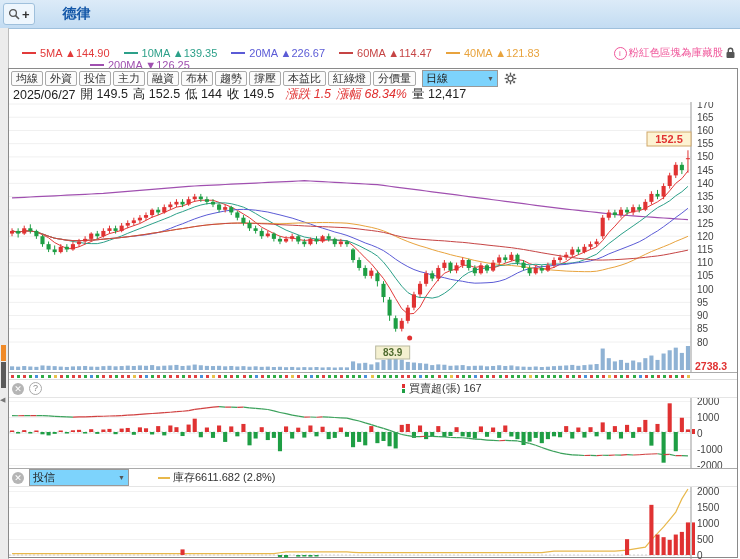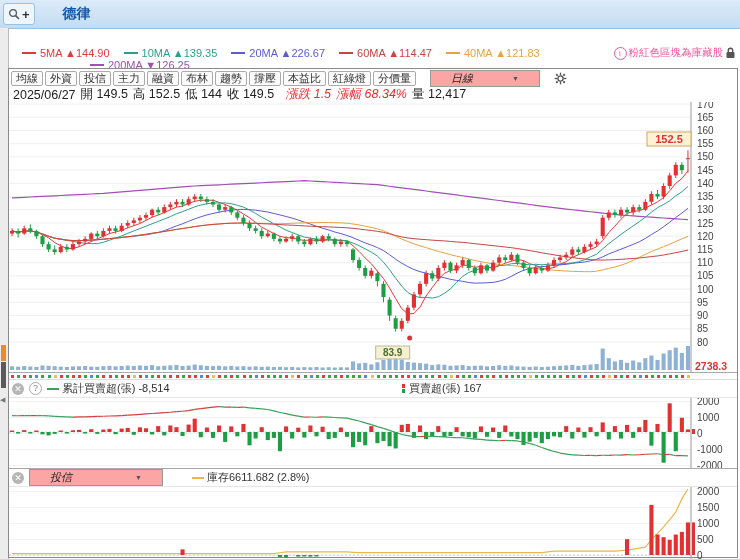--- a/index.html
+++ b/index.html
@@ -22,23 +22,23 @@
   .ma-dash{display:inline-block;width:14px;height:2px;margin-right:4px;}
   #treasury-note{margin-left:auto;margin-right:4px;color:#f0569a;font-size:10.5px;display:flex;align-items:center;gap:2px;}
   .info-circ{display:inline-block;width:11px;height:11px;border:1px solid #f0569a;border-radius:50%;font-size:8px;line-height:11px;text-align:center;}
   
   #left-strip{position:absolute;left:0;top:28px;width:8px;height:531px;background:#ececec;border-right:1px solid #bbb;}
   #strip-orange{position:absolute;left:1px;top:317px;width:5px;height:16px;background:#f08a28;}
   #strip-dark{position:absolute;left:1px;top:334px;width:5px;height:26px;background:#5a5a5a;}
   #strip-arrow{position:absolute;left:0px;top:368px;font-size:7px;color:#777;}
   
   #panel{position:absolute;left:8px;top:68px;width:730px;height:490px;border:1px solid #8a8a8a;background:#fff;box-sizing:border-box;}
-  #ctoolbar{height:17px;display:flex;align-items:center;padding:1px 2px 0 2px;gap:10px;}
+  #ctoolbar{height:17px;display:flex;align-items:center;padding:1px 2px 0 2px;gap:2px;}
   .tbtn{font-size:11px;color:#333;background:#fbfbfb;border:1px solid #aaa;border-radius:2px;padding:0px 4px;line-height:13px;cursor:pointer;white-space:nowrap;}
-  .dropdown{display:flex;align-items:center;justify-content:space-between;border:1px solid #999;background:#fca5a5;font-size:11px;color:#222;padding:0 20px;height:15px;cursor:pointer;font-style:italic;}
+  .dropdown{display:flex;align-items:center;justify-content:space-between;border:1px solid #999;background:#7dd3fc;font-size:11px;color:#222;padding:0 3px;height:15px;cursor:pointer;}
   #period-dd{width:68px;margin-left:4px;}
   .dd-arrow{font-size:7px;color:#555;margin-left:4px;}
   #gear{margin-left:4px;cursor:pointer;display:flex;align-items:center;}
   #quote-row{height:15px;font-size:12.5px;color:#222;display:flex;align-items:center;gap:5px;padding-left:4px;white-space:nowrap;}
   #quote-row .red{color:#e03030;font-style:italic;}
   #main-svg-wrap{height:270px;}
   
   #dash-strip{height:6px;border-top:1px solid #aaa;border-bottom:1px solid #ddd;display:flex;align-items:center;overflow:hidden;background:#fff;padding-left:2px;}
   .dsh{display:inline-block;width:3px;height:3px;margin-right:3.1px;flex:none;}
   .phead{height:17px;display:flex;align-items:center;font-size:11px;color:#333;gap:5px;padding-left:3px;background:#fff;}
@@ -667,24 +667,20 @@
         <span class="dsh" style="background: rgb(47, 170, 68);"></span>
         <span class="dsh" style="background: rgb(224, 64, 64);"></span>
         <span class="dsh" style="background: rgb(47, 170, 68);"></span>
         <span class="dsh" style="background: rgb(224, 64, 64);"></span>
         <span class="dsh" style="background: rgb(232, 194, 74);"></span>
       </div>
 
     <div class="phead" id="p2head">
       <span class="close-ic">✕</span>
       <span class="help-circ">?</span>
-      <span class="lgd">
-        <span class="lgd-line" style="background:#3aa05a;"></span>
-        <span>累計買賣超(張) -8,514</span>
-      </span>
       <span class="lgd lgd2">
         <span class="bglyph">
             <i style="background:#e03232;top:0;height:4px;"></i>
             <i style="background:#1e9e44;top:5px;height:4px;"></i>
           </span>
         <span>買賣超(張) 167</span>
       </span>
     </div>
     <div id="p2-svg-wrap">
         <svg width="728" height="70">

